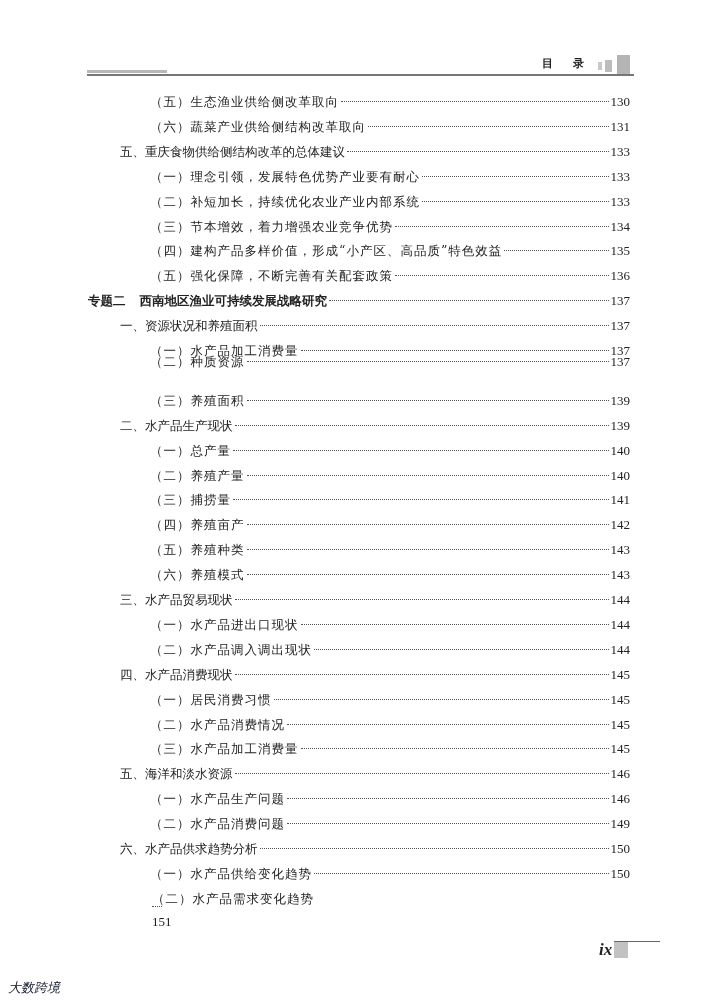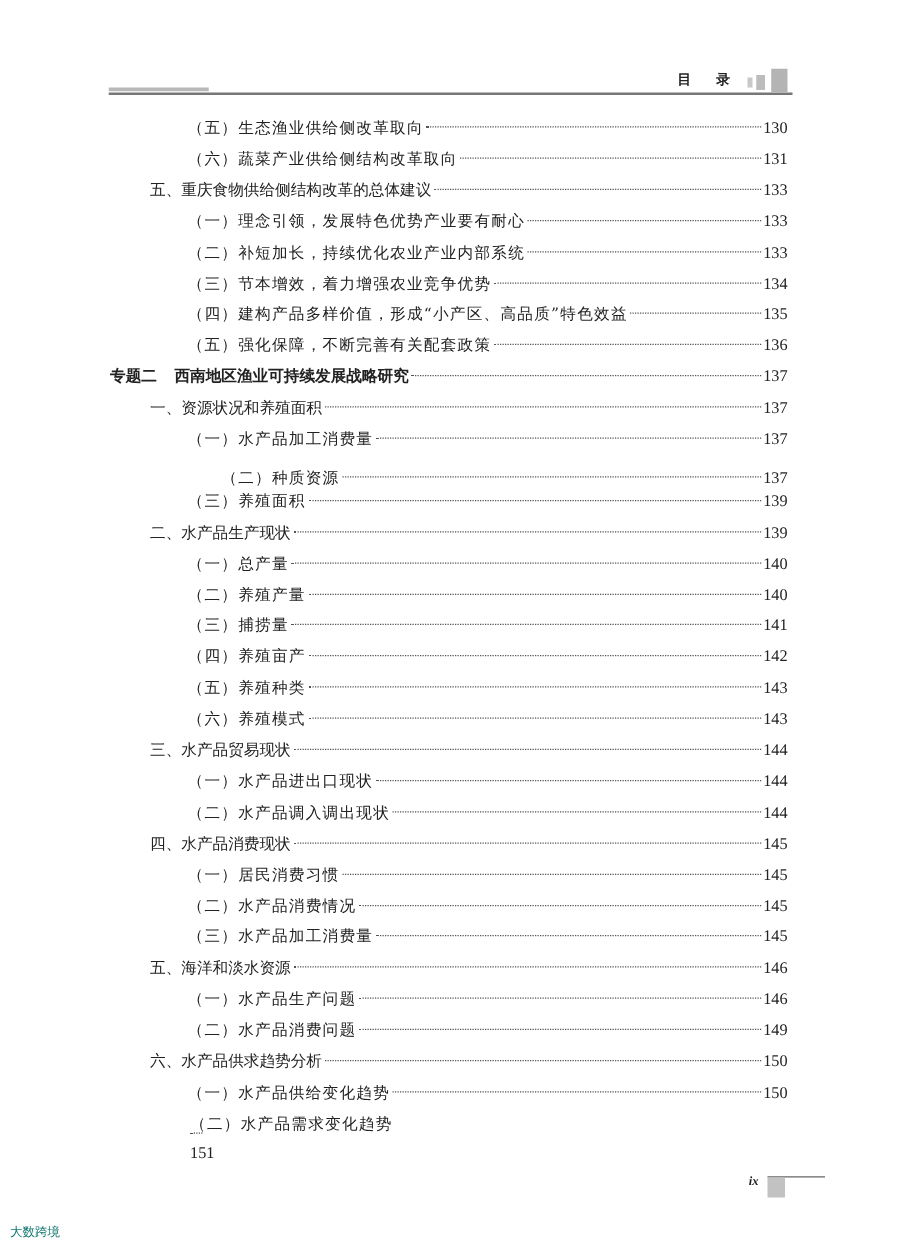--- a/index.html
+++ b/index.html
@@ -17,24 +17,24 @@
   .row .label { white-space: nowrap; letter-spacing: 1px; }
   .row .dots { flex: 1; border-bottom: 1px dotted #555; margin: 0 2px; transform: translateY(-4px); min-width: 10px; }
   .row .page { font-family: "Liberation Serif", serif; font-size: 13px; letter-spacing: 0; }
   .lvl-sub { left: 150px; }
   .lvl-sec { left: 120px; }
   .lvl-sec .label { font-family: "Liberation Serif", "DejaVu Serif", serif; letter-spacing: 0; }
   .lvl-topic { left: 88px; }
   .lvl-topic .label { font-family: "DejaVu Sans", sans-serif; font-weight: bold; letter-spacing: 0; }
   .lvl-topic .tag { margin-right: 14px; }
 
-  .footer-num { position: absolute; left: 599px; top: 940px; font-family: "Liberation Serif", serif; font-style: italic; font-weight: bold; font-size: 10px; }
+  .footer-num { position: absolute; left: 599px; top: 940px; font-family: "Liberation Serif", serif; font-style: italic; font-weight: bold; font-size: 17px; }
   .footer-line { position: absolute; left: 614px; top: 941px; width: 46px; height: 1px; background: #666; }
   .footer-box { position: absolute; left: 614px; top: 942px; width: 14px; height: 16px; background: #c2c2c2; }
-  .watermark { position: absolute; left: 8px; top: 979px; font-family: "DejaVu Sans", sans-serif; font-size: 10px; color: #0f766e; }
+  .watermark { position: absolute; left: 8px; top: 979px; font-family: "DejaVu Sans", sans-serif; font-size: 13px; color: #0f172a; font-style: italic; }
 </style>
 </head>
 <body>
 
 <div class="header-gray"></div>
 <div class="header-rule"></div>
 <div class="header-title">目录</div>
 <div class="hdr-box1"></div>
 <div class="hdr-box2"></div>
 <div class="hdr-box3"></div>
@@ -89,21 +89,21 @@
     <div class="row lvl-sec" style="top: 224.1px;">
       <span class="label">一、资源状况和养殖面积</span>
       <span class="dots"></span>
       <span class="page">137</span>
     </div>
     <div class="row lvl-sub" style="top: 249px;">
       <span class="label">（一）水产品加工消费量</span>
       <span class="dots"></span>
       <span class="page">137</span>
     </div>
-    <div class="row lvl-sub" style="top: 280px; margin-left: 27px;">
+    <div class="row lvl-sub" style="top: 260px;">
       <span class="label">（二）种质资源</span>
       <span class="dots"></span>
       <span class="page">137</span>
     </div>
     <div class="row lvl-sub" style="top: 298.8px;">
       <span class="label">（三）养殖面积</span>
       <span class="dots"></span>
       <span class="page">139</span>
     </div>
     <div class="row lvl-sec" style="top: 323.7px;">

